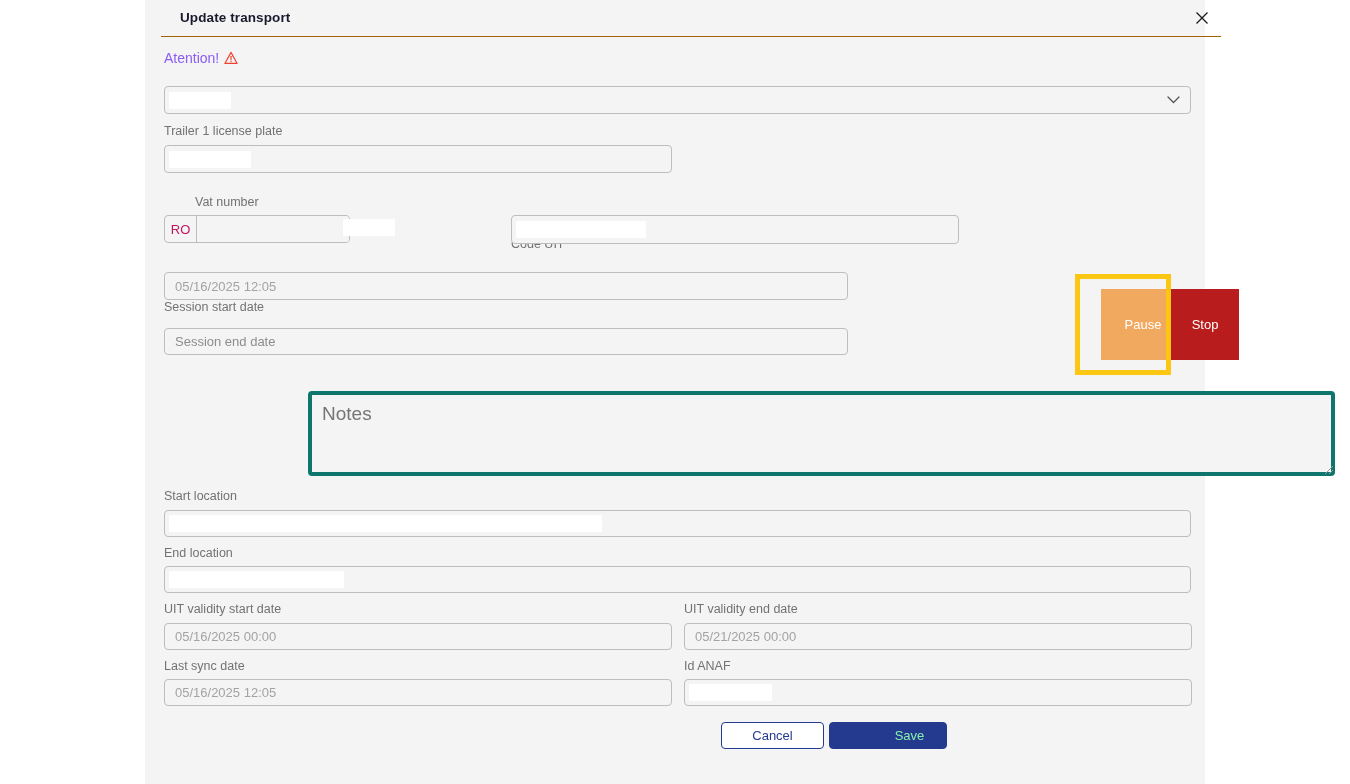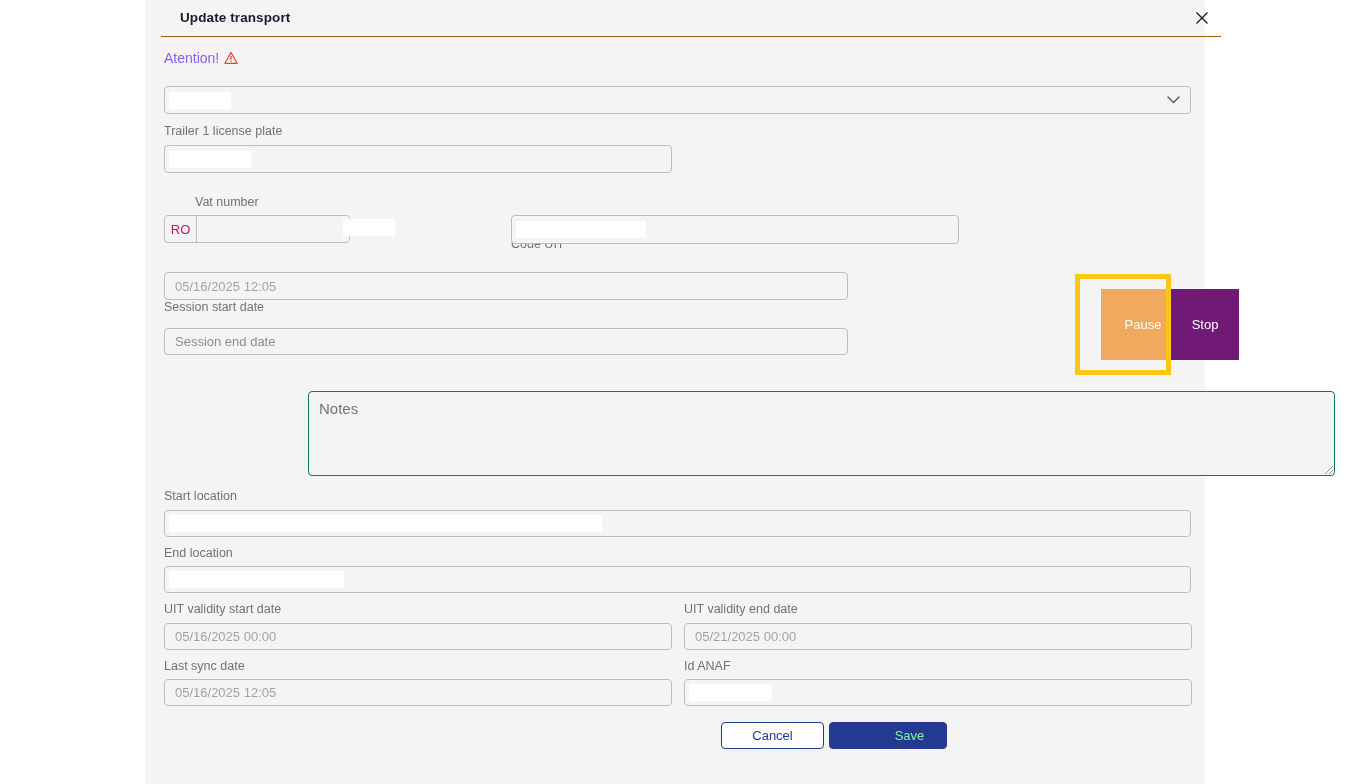--- a/index.html
+++ b/index.html
@@ -101,43 +101,43 @@
     flex: 1; position: relative;
     background: #f4f4f4;
   }
 
   
   .notes {
     position: absolute;
     left: 163px; top: 391px;
     width: 1027px; height: 85px;
     background: #f4f4f4;
-    border: 1px solid #0f766e;
+    border: 4px solid #0f766e;
     border-radius: 4px;
     padding: 8px 10px;
-    font-size: 15px; color: #737373;
+    font-size: 19px; color: #737373;
     font-family: "Liberation Sans", sans-serif;
     resize: none;
   }
   .notes-resize {
     position: absolute; left: 1178px; top: 464px;
     width: 11px; height: 11px;
     pointer-events: none;
   }
 
   
   .act-btn {
     position: absolute;
     display: flex; align-items: center; justify-content: center;
     color: #ffffff; font-size: 13px;
     cursor: pointer; border: none;
     font-family: "Liberation Sans", sans-serif;
   }
   .btn-pause { left: 948px; top: 289px; width: 84px; height: 71px; background: #f0a95e; margin-left: 8px; }
-  .btn-stop  { left: 1026px; top: 289px; width: 68px; height: 71px; background: #701a75; }
+  .btn-stop  { left: 1026px; top: 289px; width: 68px; height: 71px; background: #b91c1c; }
 
   .highlight-box {
     position: absolute;
     left: 930px; top: 274px;
     width: 96px; height: 101px;
     border: 5px solid #fbc713;
     background: transparent;
     pointer-events: none;
   }
 

